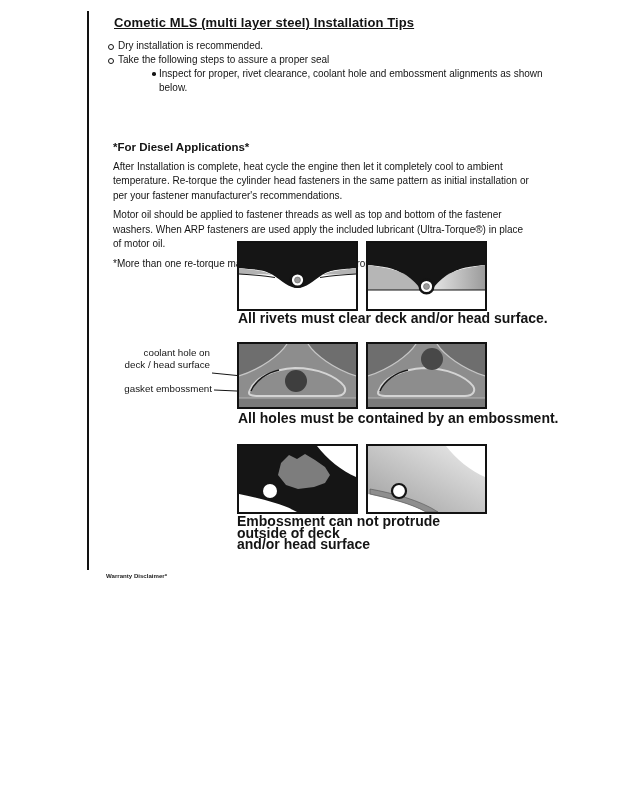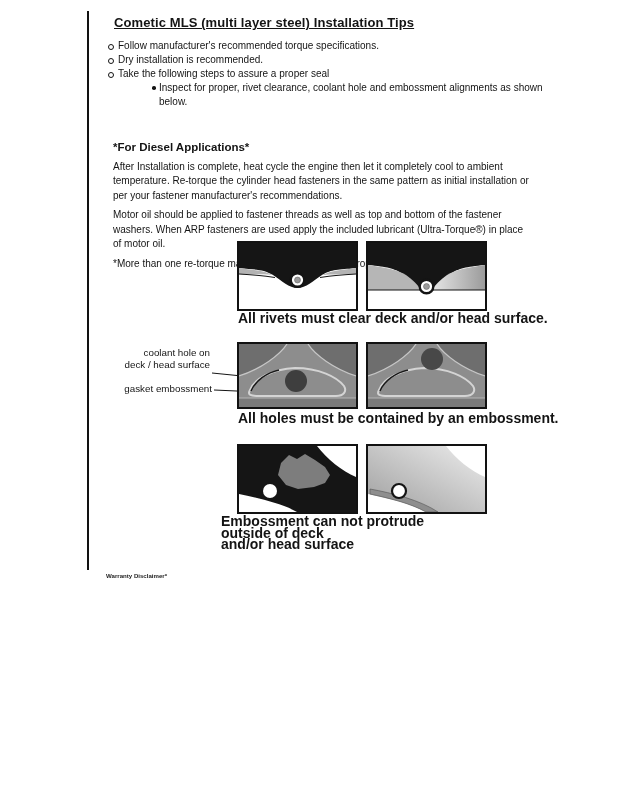--- a/index.html
+++ b/index.html
@@ -42,24 +42,20 @@
 </head>
 <body>
 
 <div class="page">
 
   <div class="margin-rule"></div>
 
   <div class="title">Cometic MLS (multi layer steel) Installation Tips</div>
 
   <div class="intro">
-    <div class="li">
-      <span class="o-marker"></span>
-      <span>Follow manufacturer's recommended torque specifications.</span>
-    </div>
     <div class="li">
       <span class="o-marker"></span>
       <span>Dry installation is recommended.</span>
     </div>
     <div class="li">
       <span class="o-marker"></span>
       <span>Take the following steps to assure a proper seal</span>
     </div>
     <div class="sub">
       <span class="dot-marker"></span>
@@ -172,21 +168,21 @@
           <stop offset="0" stop-color="#9e9e9e"></stop>
             <stop offset="1" stop-color="#ededed"></stop>
         </linearGradient>
       </defs>
       <path d="M0,0 H78 C88,13 103,25 117,31 L117,66 H58 C42,57 18,52 0,48 Z" fill="url(#g3)"></path>
       <path d="M2,48 C20,52 42,57 58,66 L70,66 C52,54 24,47 2,43 Z" fill="#8e8e8e" stroke="#545454" stroke-width="0.6"></path>
       <circle cx="31" cy="45" r="7" fill="#ffffff" stroke="#141414" stroke-width="2.2"></circle>
     </svg>
   </div>
 
-  <div class="dg-caption" style="left:221px;top:516px;width:240px">
+  <div class="dg-caption" style="left:237px;top:516px;width:240px">
     <div>Embossment can not protrude outside of deck</div>
     <div>and/or head surface</div>
   </div>
 
   <div class="warranty">
     <div class="warranty-h">Warranty Disclaimer*</div>
     <p>Due to the nature of performance applications, the parts in this catalog are sold without any express warranty or any implied warranty of merchantability or fitness for a particular purpose.  Cometic Gasket Inc., shall not, under any circumstances, be liable for any special, incidental or consequential damages, including, person, party or property, but not limited to, damage, or loss of property or equipment, loss of profits or revenue, cost of purchased or replacement goods, or claims of customers of the purchase, which may arise and/or result from sale, installation or use of these parts.  Installation of these parts could adversely affect the motor manufacturers warranty coverage.</p>
     <p>
       <span>VENUE-The agreed upon venue, in the event of dispute whatsoever between the parties, whether instituted by either party, including, but not limited to, contract terms, payment terms, delivery, type, defects, sufficiency of product, shall be the Court of Common Pleas, Lake County, Ohio or the Painesville Municipal Court, Lake County, Ohio, depending on the amount in controversy.</span><br>
       <span>This agreement shall be governed by and construed under the laws of the State of Ohio.</span>

